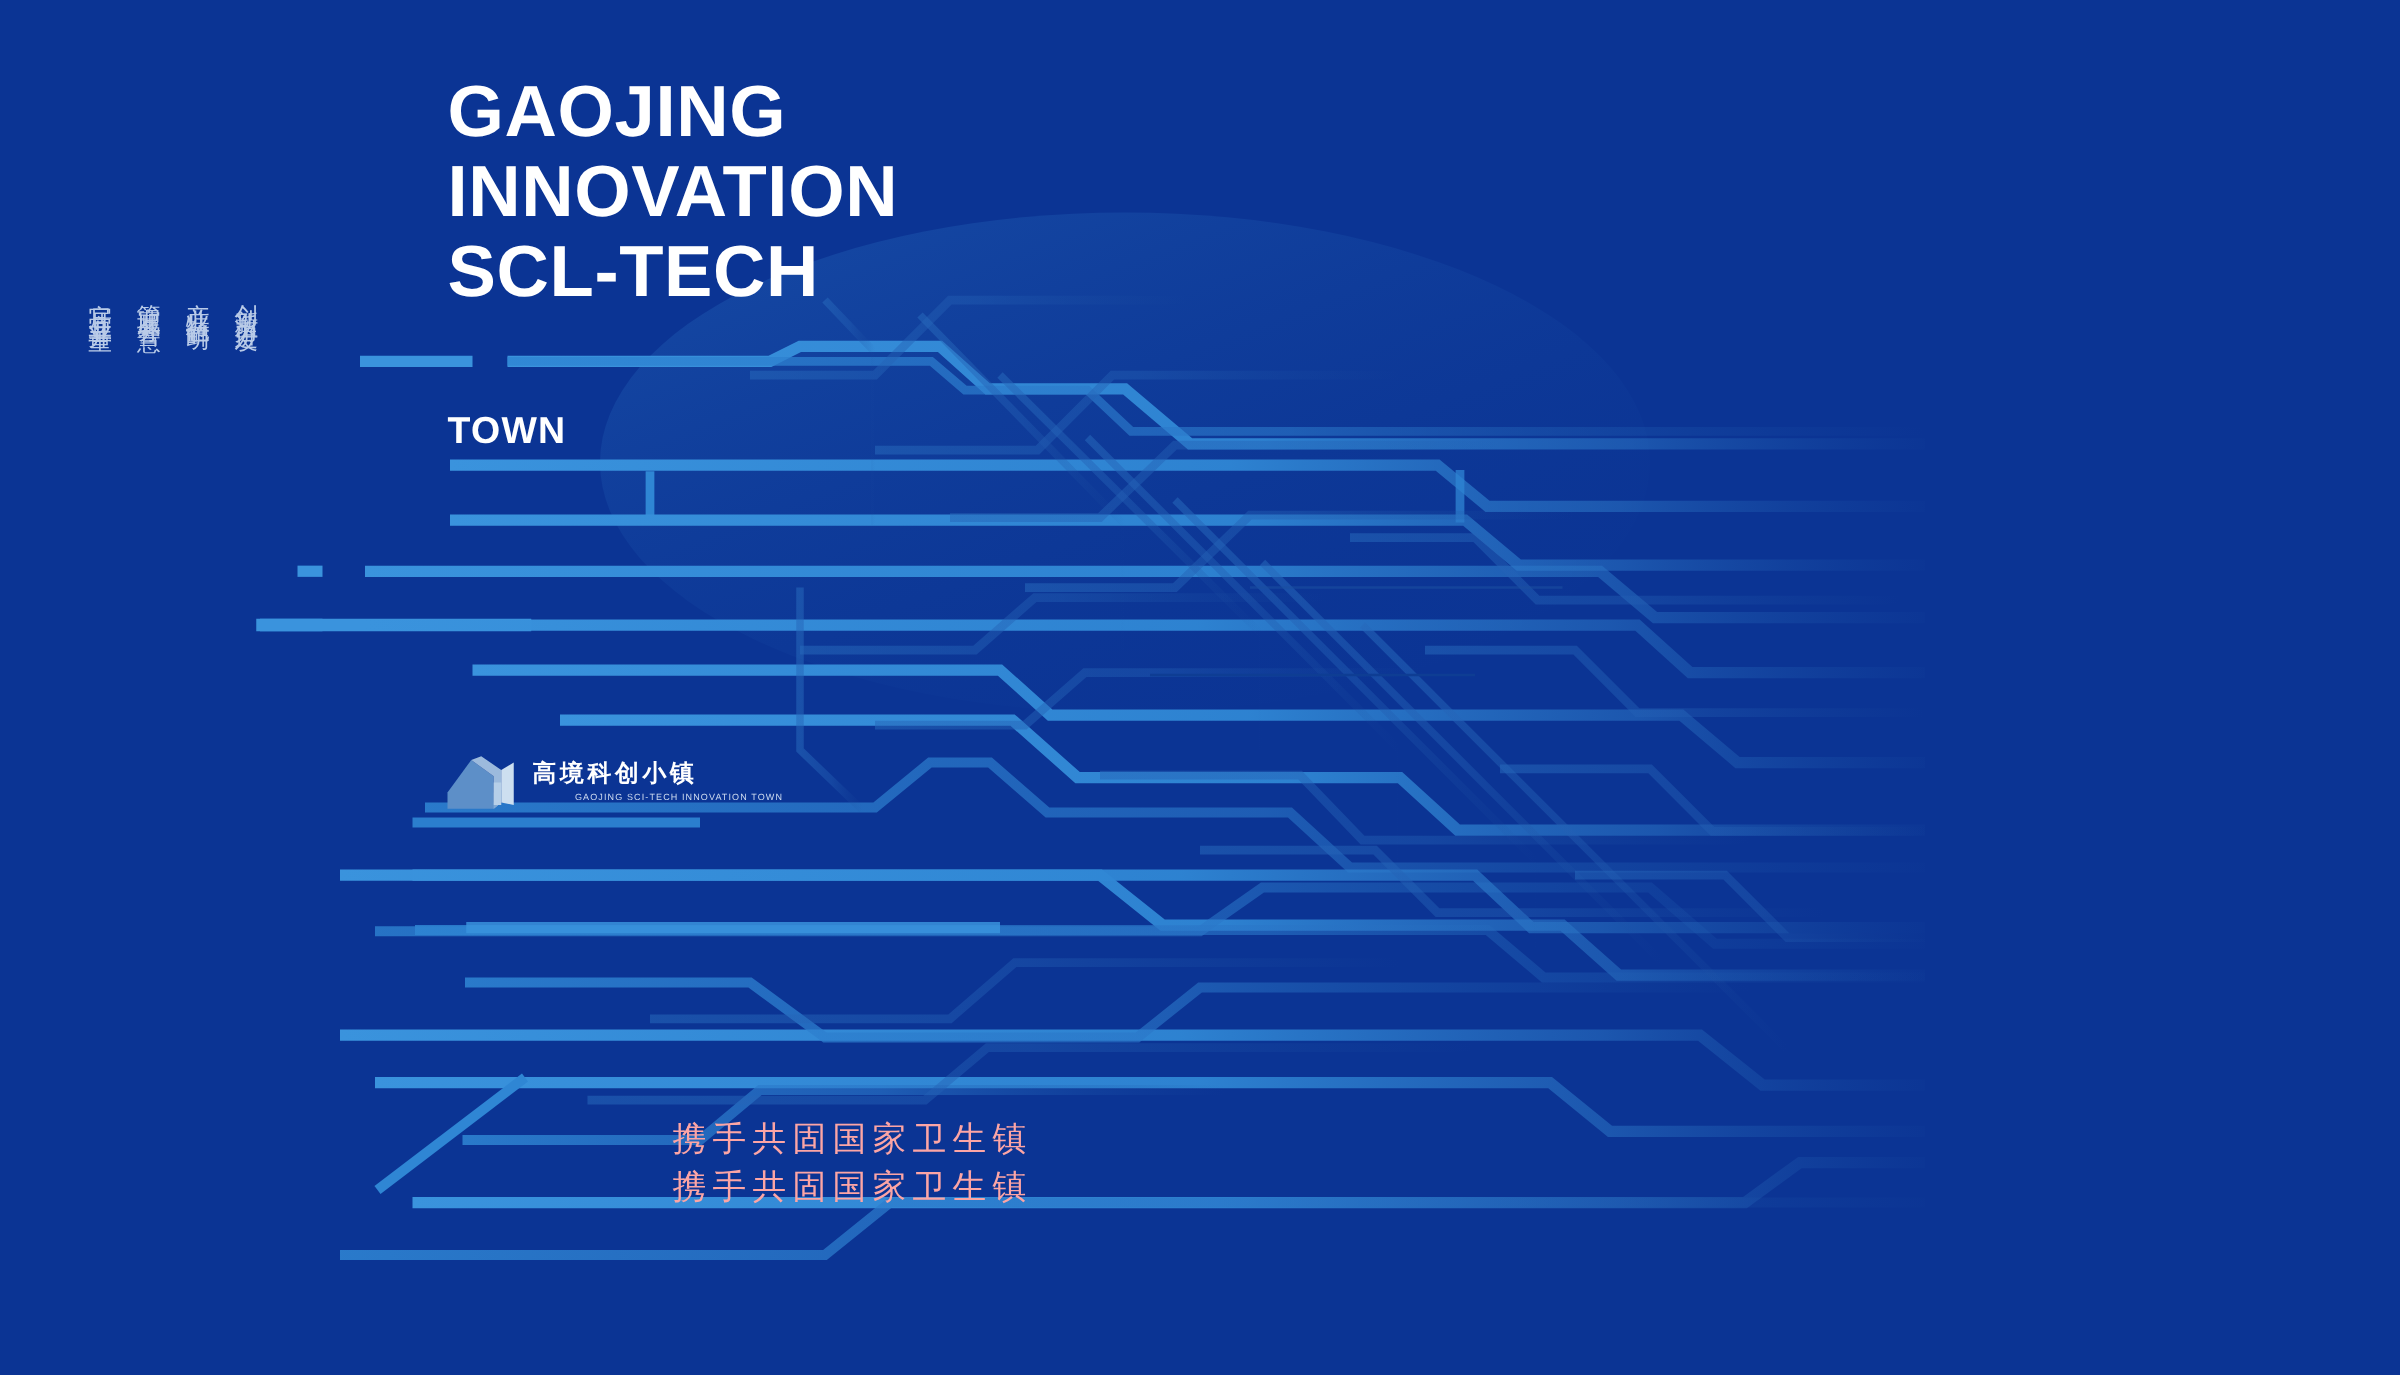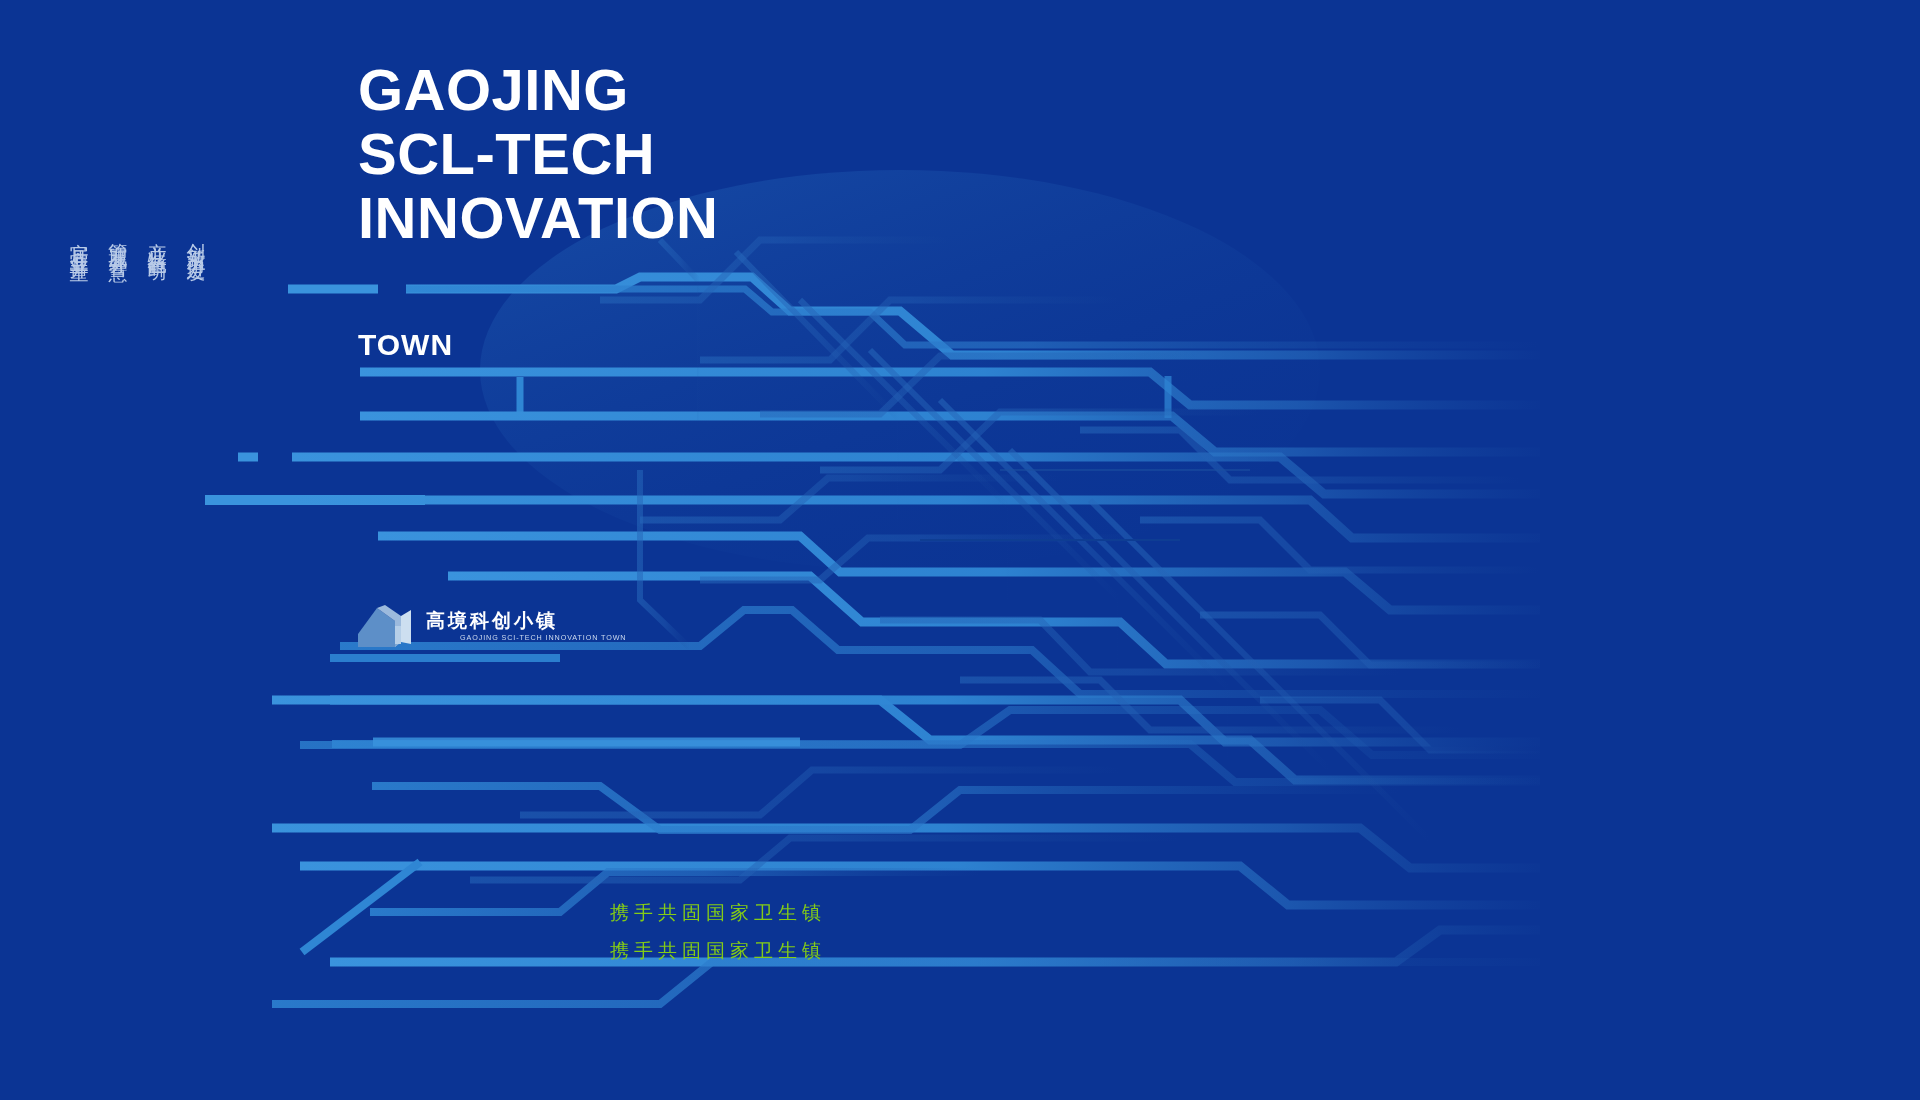--- a/index.html
+++ b/index.html
@@ -50,39 +50,39 @@
   }
 
   
   .logo{
     position:absolute;left:355px;top:604px;
     display:flex;align-items:center;gap:9px;
   }
   .logo-mark{width:62px;height:44px;display:block;}
   .logo-text{display:flex;flex-direction:column;line-height:1;}
   .logo-cn{
-    font-family:Liberation Sans, sans-serif;
+    font-family:Liberation Mono, monospace;
     font-size:19px;font-weight:bold;color:#ffffff;letter-spacing:3px;
     white-space:nowrap;
   }
   .logo-en{
     font-family:"Liberation Sans","DejaVu Sans",sans-serif;
     font-size:7.2px;color:#cfdcf0;letter-spacing:0.9px;margin-top:4px;
     white-space:nowrap;
     margin-left:34px;
   }
 
   
   .bslogan{
     position:absolute;right:714px;top:893px;
     text-align:left;
   }
   .bslogan div{
     font-family:"DejaVu Sans","Liberation Sans",sans-serif;
-    font-size:19px;color:#84cc16;letter-spacing:5px;line-height:38px;
+    font-size:27px;color:#fca5a5;letter-spacing:5px;line-height:38px;
     white-space:nowrap;
   }
 </style>
 </head>
 <body>
 
 <div id="stage">
 
   <svg id="circuit" viewBox="0 0 1920 1100" preserveAspectRatio="none" xmlns="http://www.w3.org/2000/svg">
     <defs>
@@ -210,22 +210,22 @@
 
   <div class="vslogan">
     <div class="vcol">创新活力迸发</div>
     <div class="vcol">产业特色鲜明</div>
     <div class="vcol">管理服务智慧</div>
     <div class="vcol">宜居宜业并重</div>
   </div>
 
   <div class="headline">
     <div>GAOJING</div>
+    <div>INNOVATION</div>
     <div>SCL-TECH</div>
-    <div>INNOVATION</div>
   </div>
   <div class="townword">TOWN</div>
 
   <div class="logo">
     <span>
       <svg class="logo-mark" viewBox="0 0 62 44" xmlns="http://www.w3.org/2000/svg">
         <path d="M3,30 L3,43 L40,43 L40,17 L22,4 Z" fill="#5d8fc8"></path>
         <path d="M22,4 L40,17 L40,43 L46,38 L46,12 L30,1 Z" fill="#9cbadd"></path>
         <path d="M46,12 L56,6 L56,40 L46,38 Z" fill="#cddff0"></path>
         <path d="M40,30 L46,28 L46,38 L40,43 Z" fill="#7ea7d3"></path>

